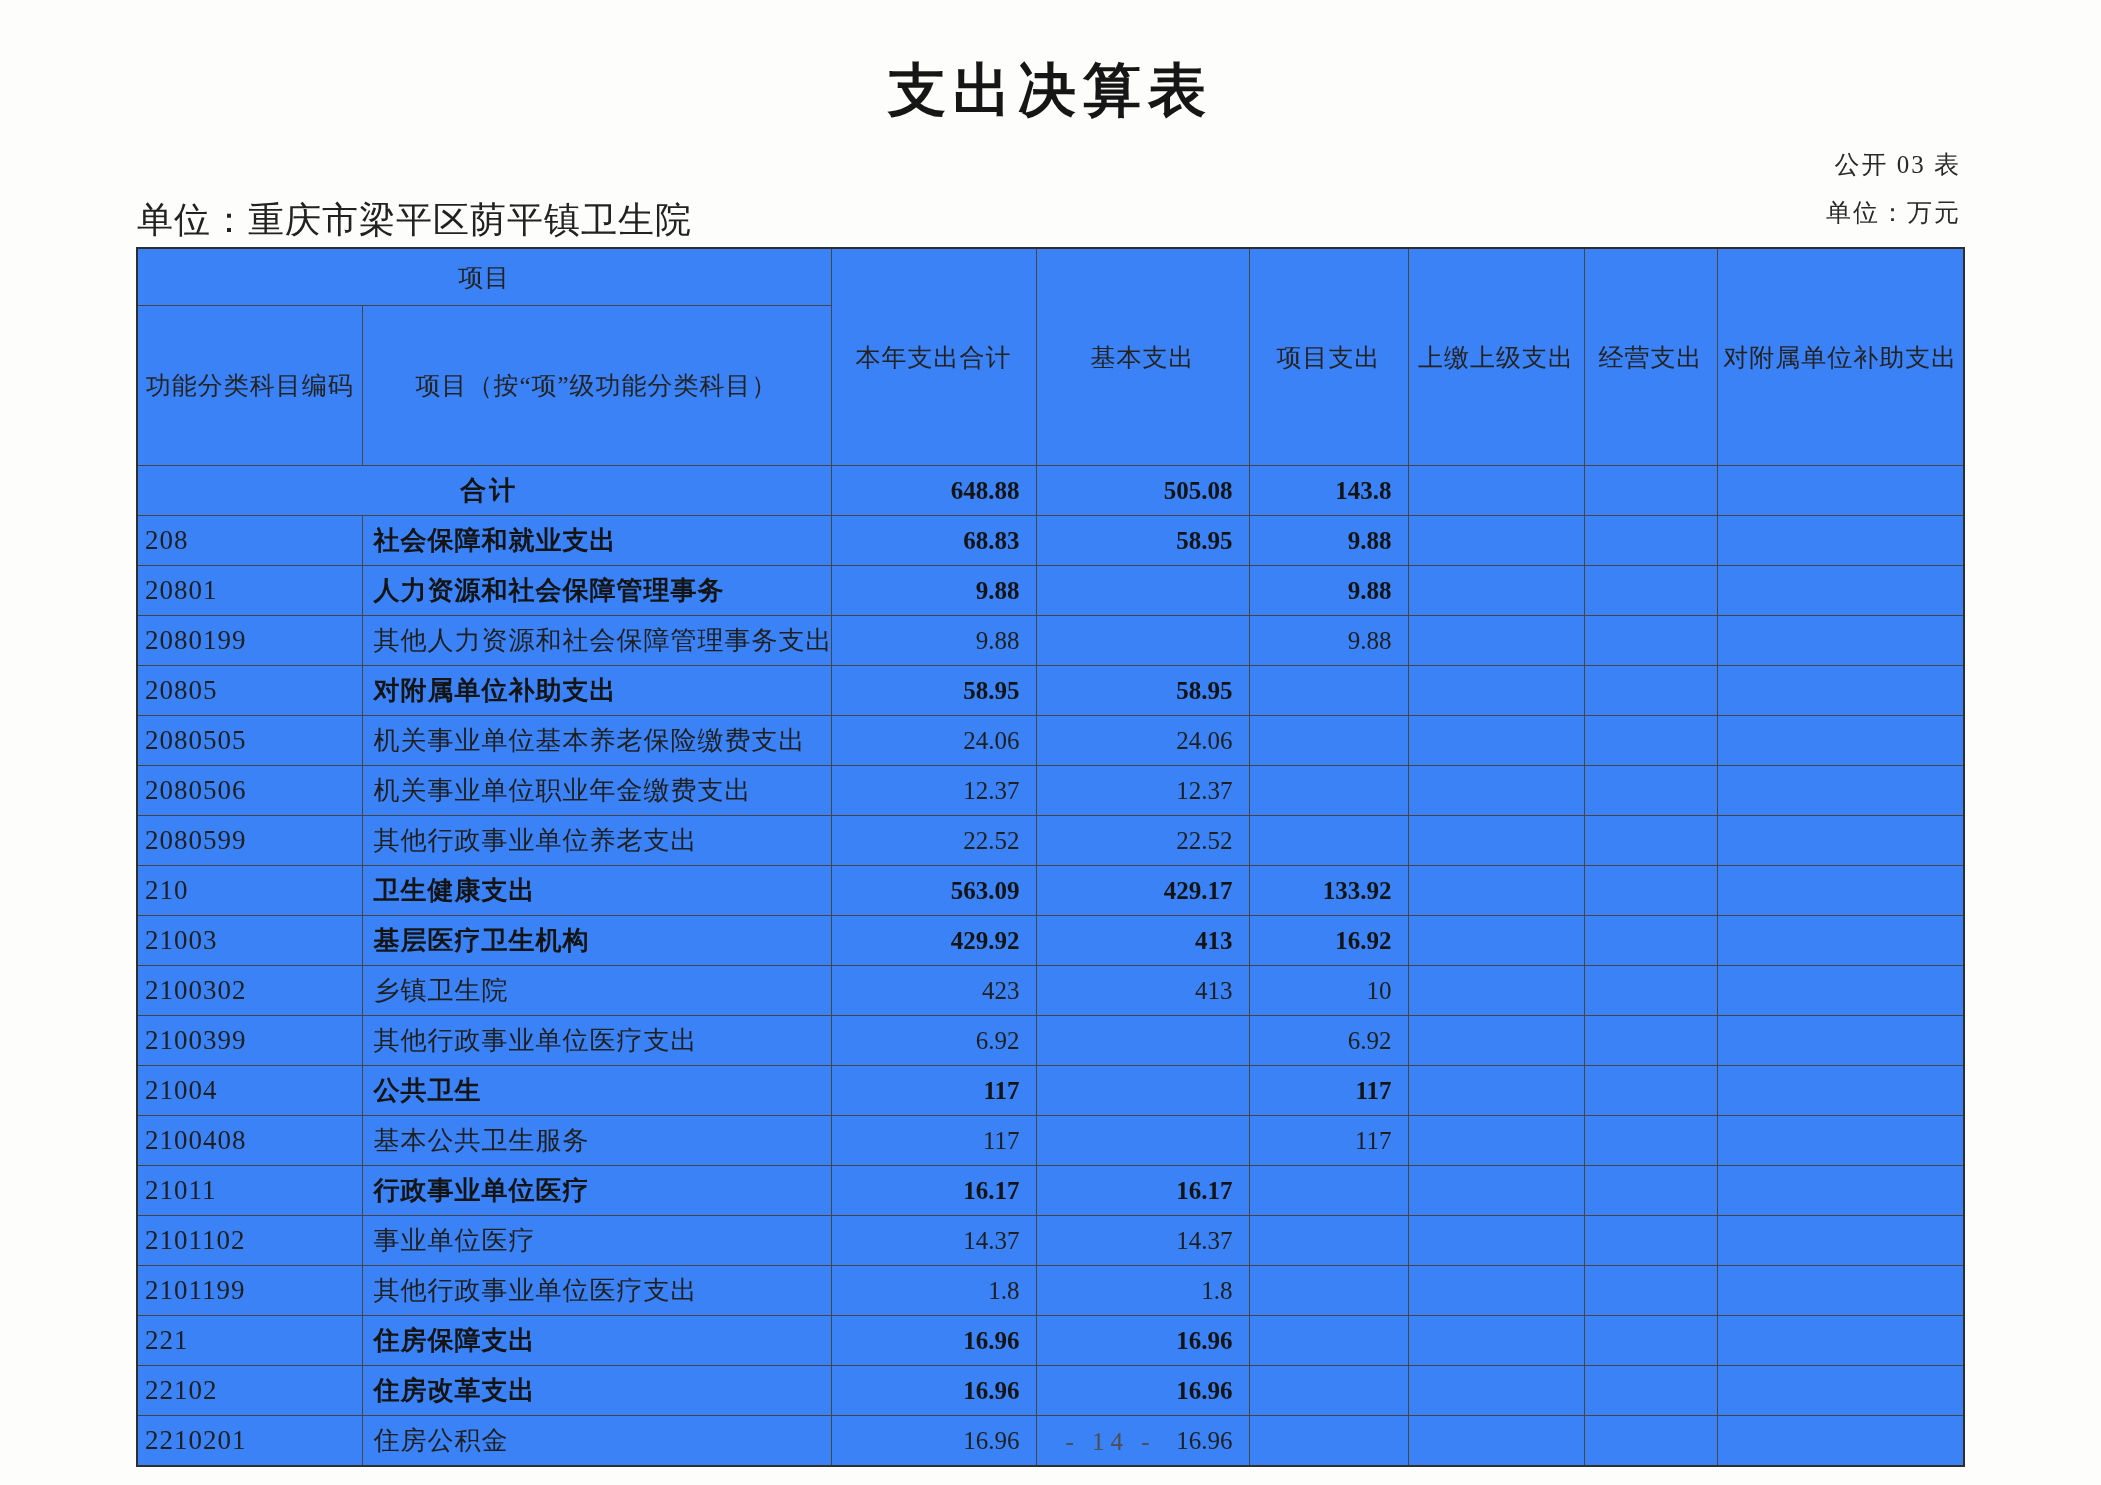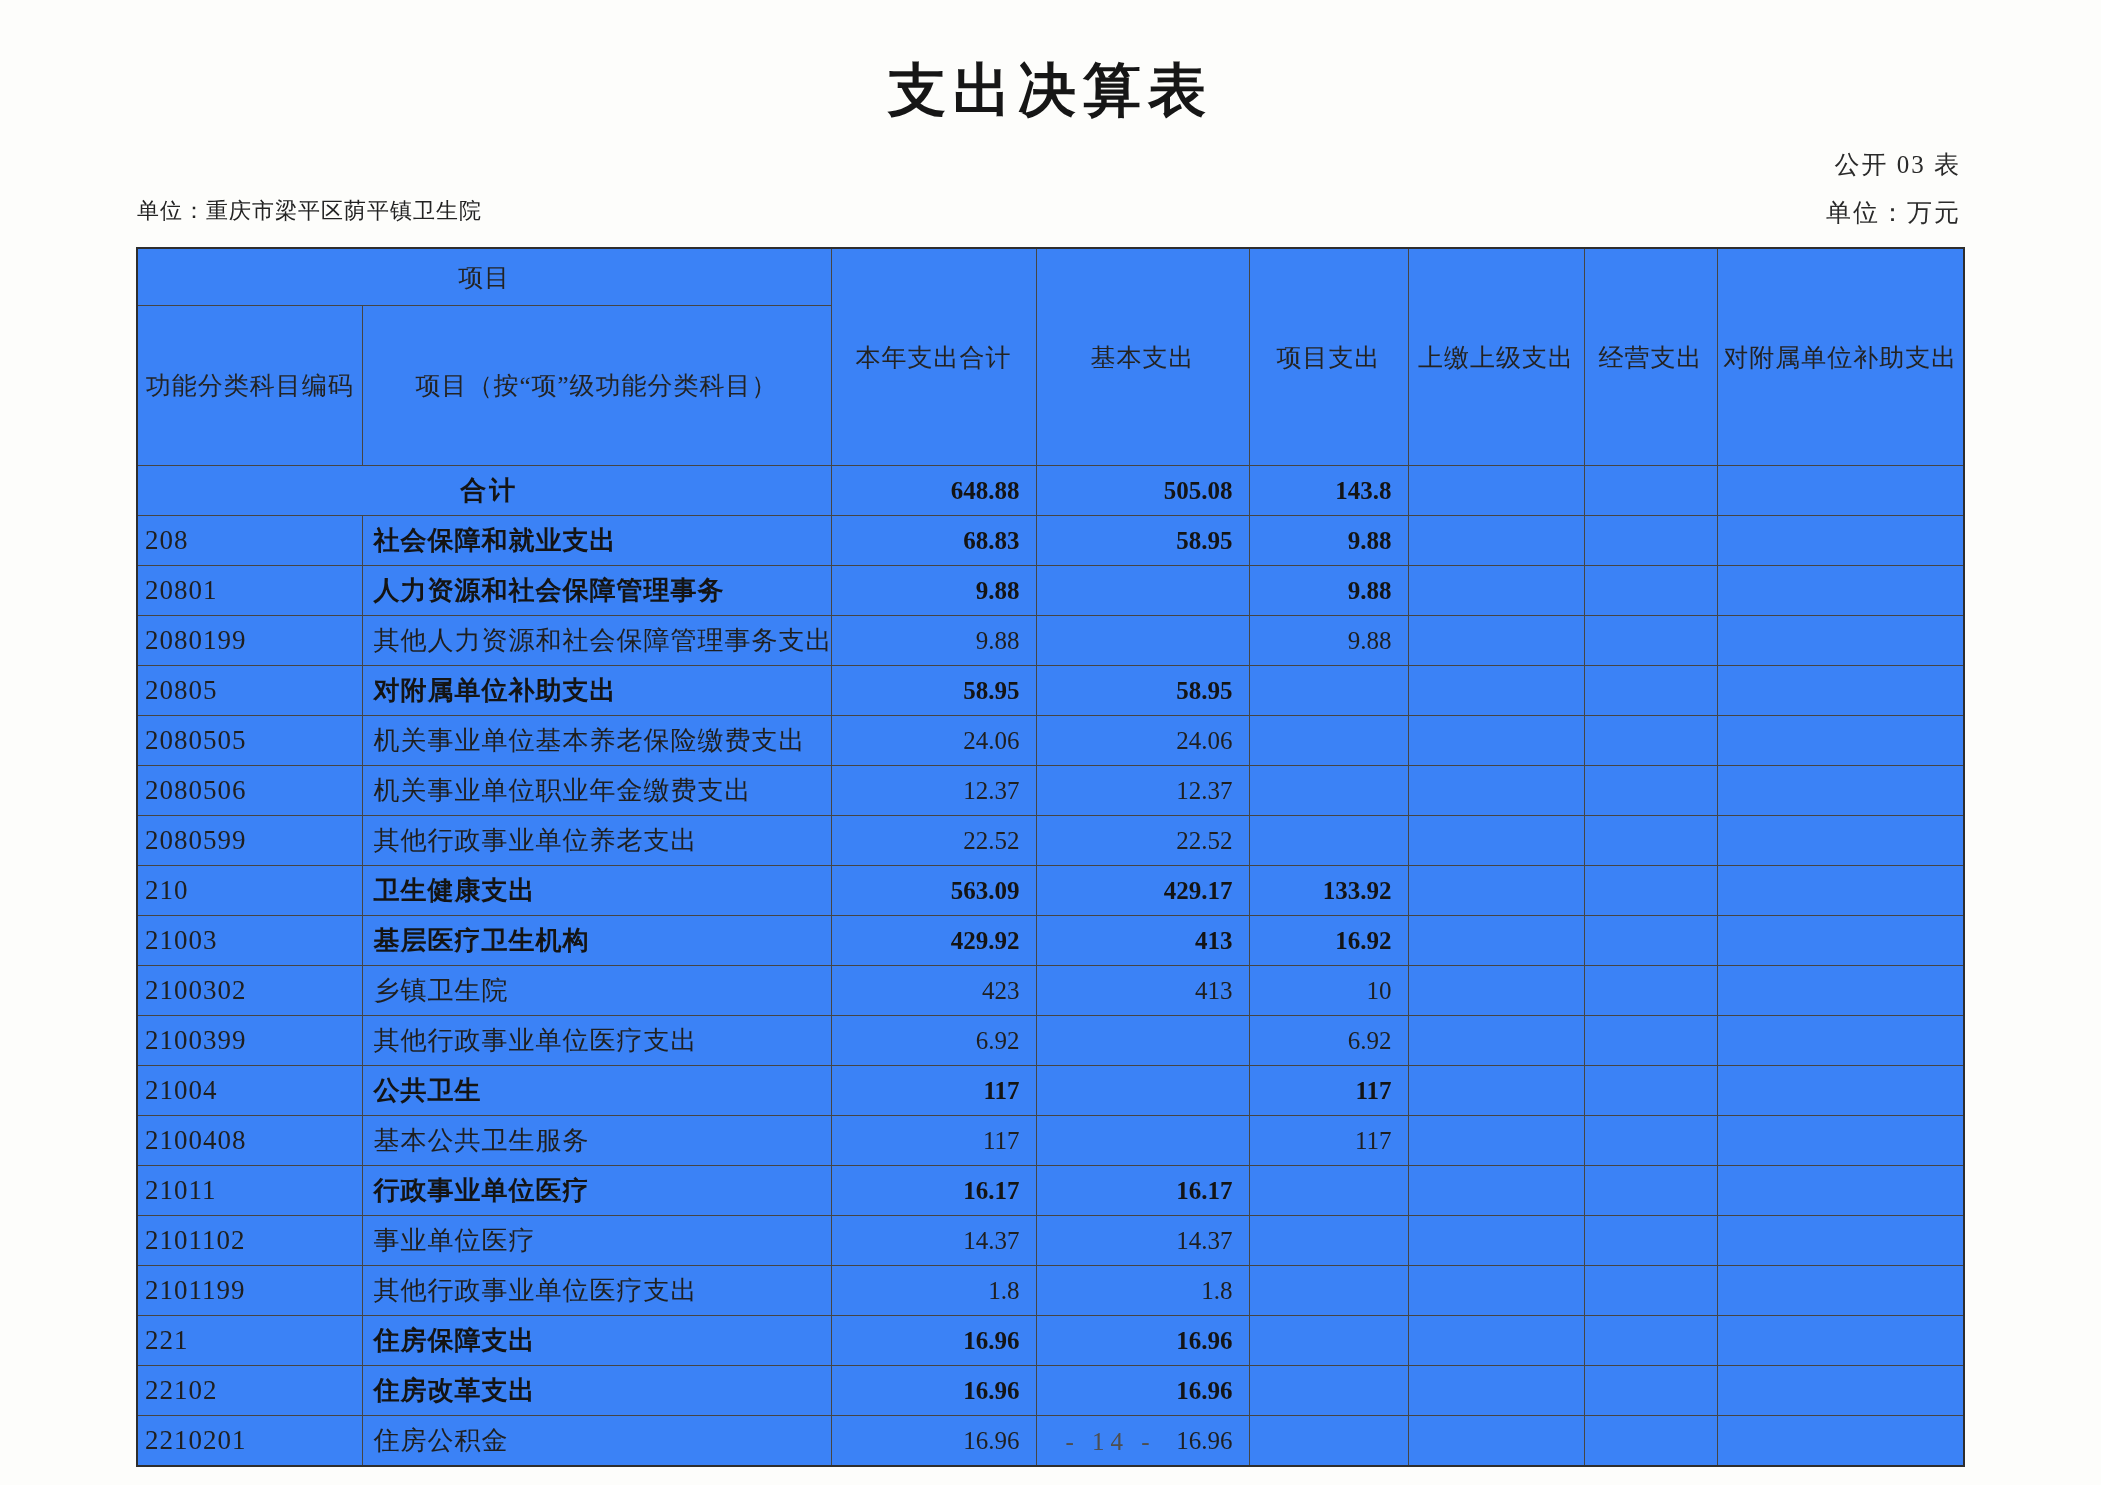--- a/index.html
+++ b/index.html
@@ -20,21 +20,21 @@
     text-align:center;
     font-size:58px;font-weight:bold;letter-spacing:7px;
     color:#161616;
   }
   .form-label{
     position:absolute;top:148px;right:140px;
     font-size:25px;color:#2a2a2a;letter-spacing:2px;
   }
   .unit-name{
     position:absolute;top:196px;left:137px;
-    font-size:22px;color:#222;letter-spacing:1px;
+    font-size:36px;color:#222;letter-spacing:1px;
   }
   .unit-label{
     position:absolute;top:196px;right:140px;
     font-size:25px;color:#2a2a2a;letter-spacing:2px;
   }
   table.report{
     position:absolute;top:247px;left:136px;
     width:1827px;
     border-collapse:collapse;
     table-layout:fixed;

